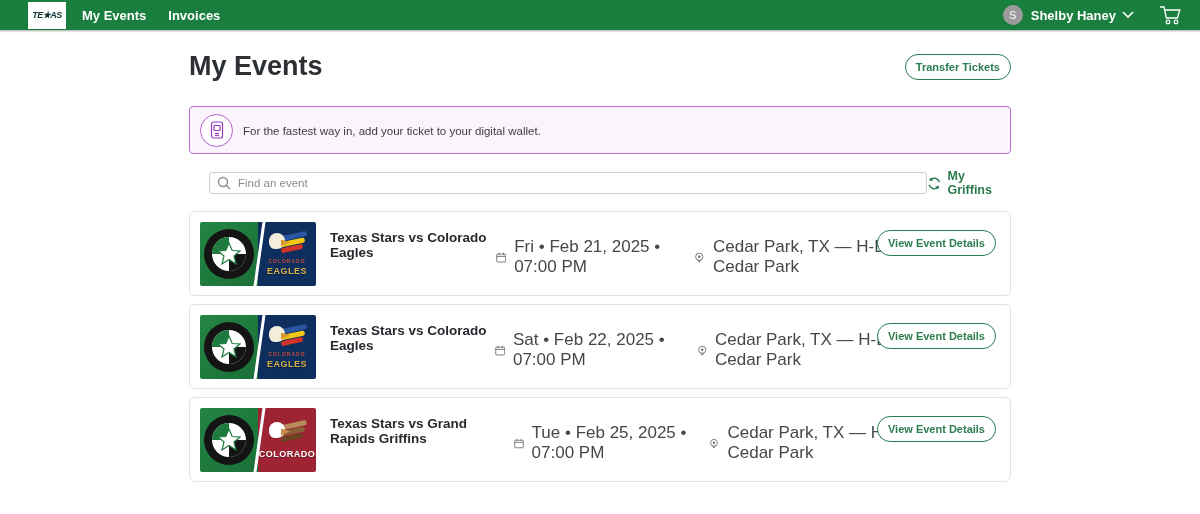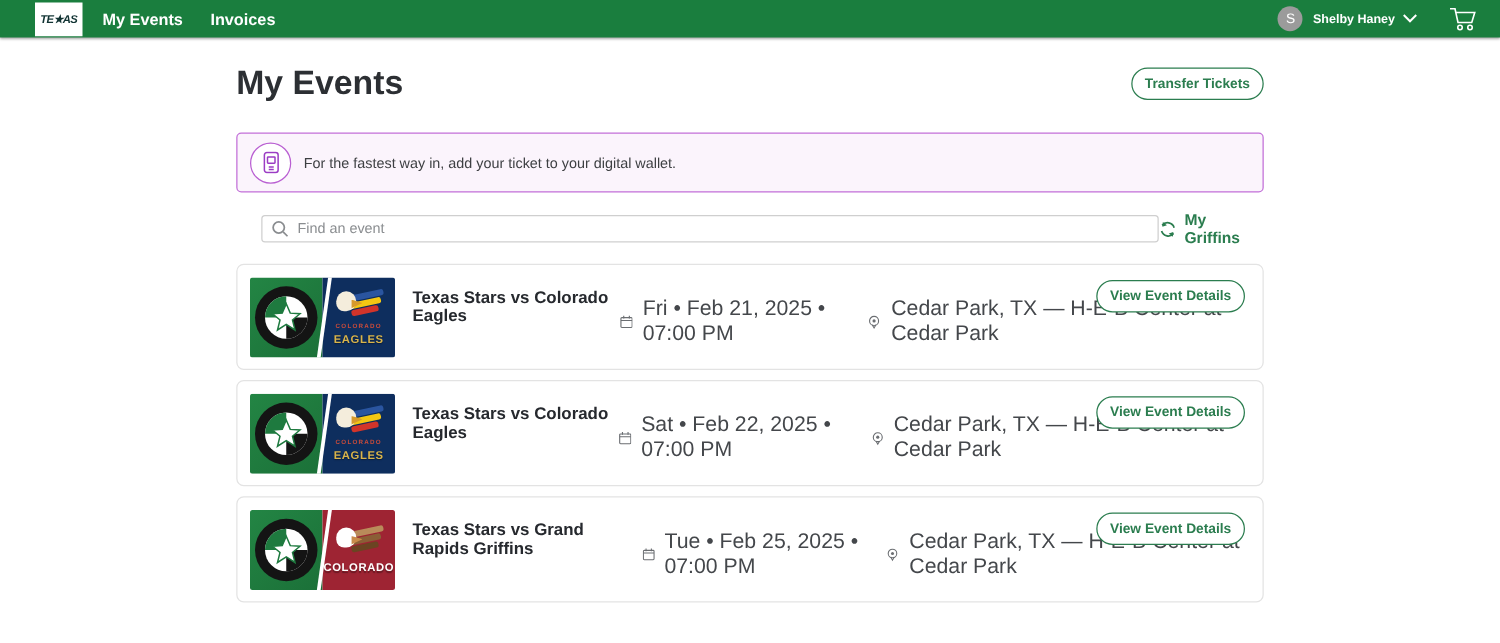--- a/index.html
+++ b/index.html
@@ -12,21 +12,21 @@
   .logo-box { width:38px; height:27px; background:#ffffff; display:flex;
     align-items:center; justify-content:center; margin-right:16px; }
   .logo-mark { font-size:9px; font-weight:bold; font-style:italic;
     color:#133; letter-spacing:-0.5px; white-space:nowrap; }
   .nav-link { color:#ffffff; font-size:13px; font-weight:bold; margin-right:22px;
     cursor:pointer; text-decoration:none; }
   .nav-spacer { flex:1; }
   .avatar { width:20px; height:20px; border-radius:50%; background:#9b9b9b;
     color:#ffffff; font-size:11px; display:flex; align-items:center;
     justify-content:center; margin-right:8px; }
-  .user-name { color:#ffffff; font-size:10px; font-weight:bold; margin-right:6px; }
+  .user-name { color:#ffffff; font-size:13px; font-weight:bold; margin-right:6px; }
   .chev { margin-right:24px; display:flex; align-items:center; }
   .cart { margin-right:18px; display:flex; align-items:center; cursor:pointer; }
 
   
   .main { width:822px; margin:0 auto; }
   .header-row { margin-top:21px; display:flex; align-items:center;
     justify-content:space-between; }
   h1 { font-size:27px; font-weight:bold; color:#2c2f33; }
   .green-btn { background:#ffffff; border:1px solid #2b7d4f; color:#2b7d4f;
     font-size:11px; font-weight:bold; padding:6px 10px; border-radius:13px;
@@ -76,21 +76,21 @@
     clip-path:polygon(0 0,100% 40%,0 100%); z-index:3; }
   .away-small { font-size:5px; font-weight:bold; letter-spacing:1px;
     margin-top:1px; }
   .away-banner { font-size:9px; font-weight:bold; letter-spacing:0.5px;
     padding:1px 4px; border-radius:2px; margin-top:1px;
     text-shadow:0 1px 1px rgba(0,0,0,.4); white-space:nowrap; }
   .card-info { margin-left:14px; display:flex; flex-direction:row; }
   .event-title { font-size:13.5px; font-weight:bold; color:#26292e; }
   .meta-row { display:flex; align-items:center; gap:8px; margin-top:7px; }
   .meta-text { font-size:17px; color:#44474b; }
-  .card-btn { position:absolute; top:12px; right:14px; }
+  .card-btn { position:absolute; top:18px; right:14px; }
 </style>
 </head>
 <body>
 
 <div class="nav">
   <div class="logo-box">
     <span class="logo-mark">TE★AS</span>
   </div>
   <a class="nav-link">My Events</a>
   <a class="nav-link">Invoices</a>

